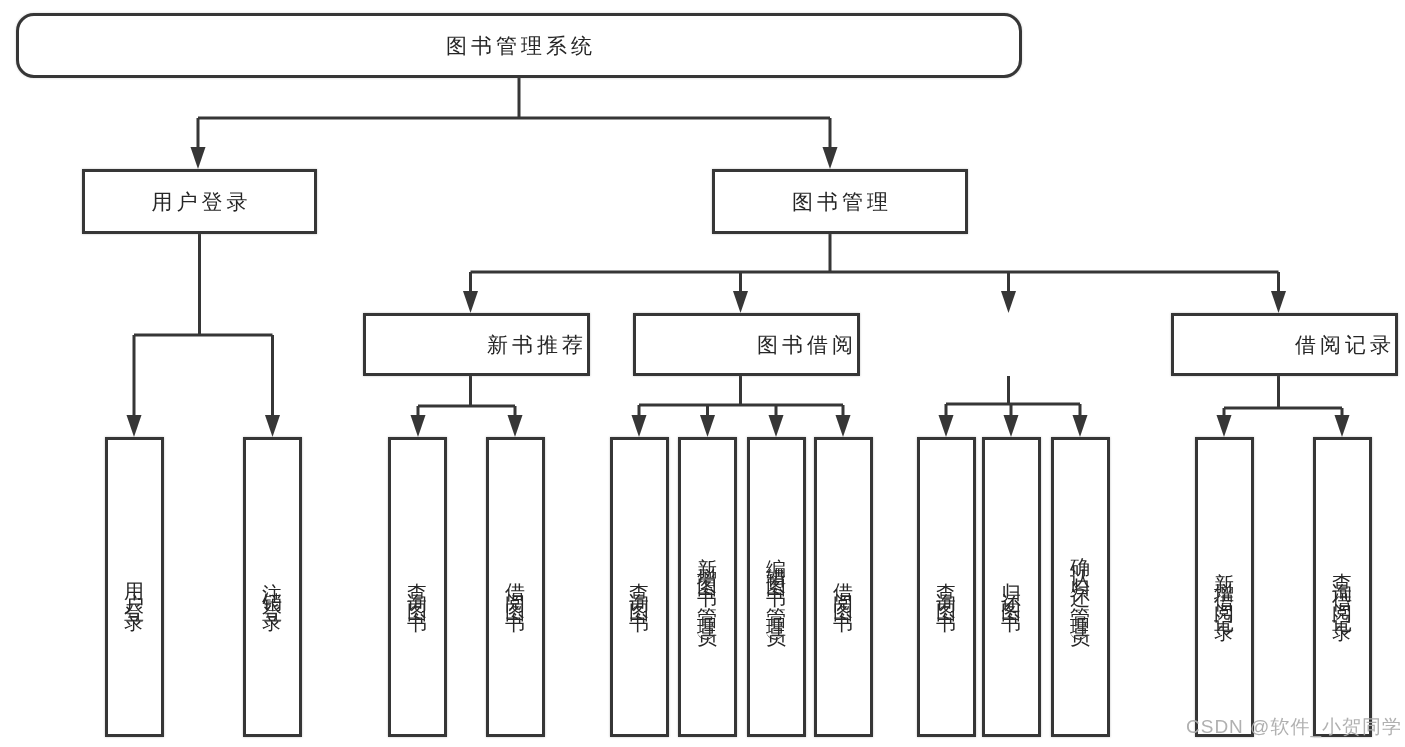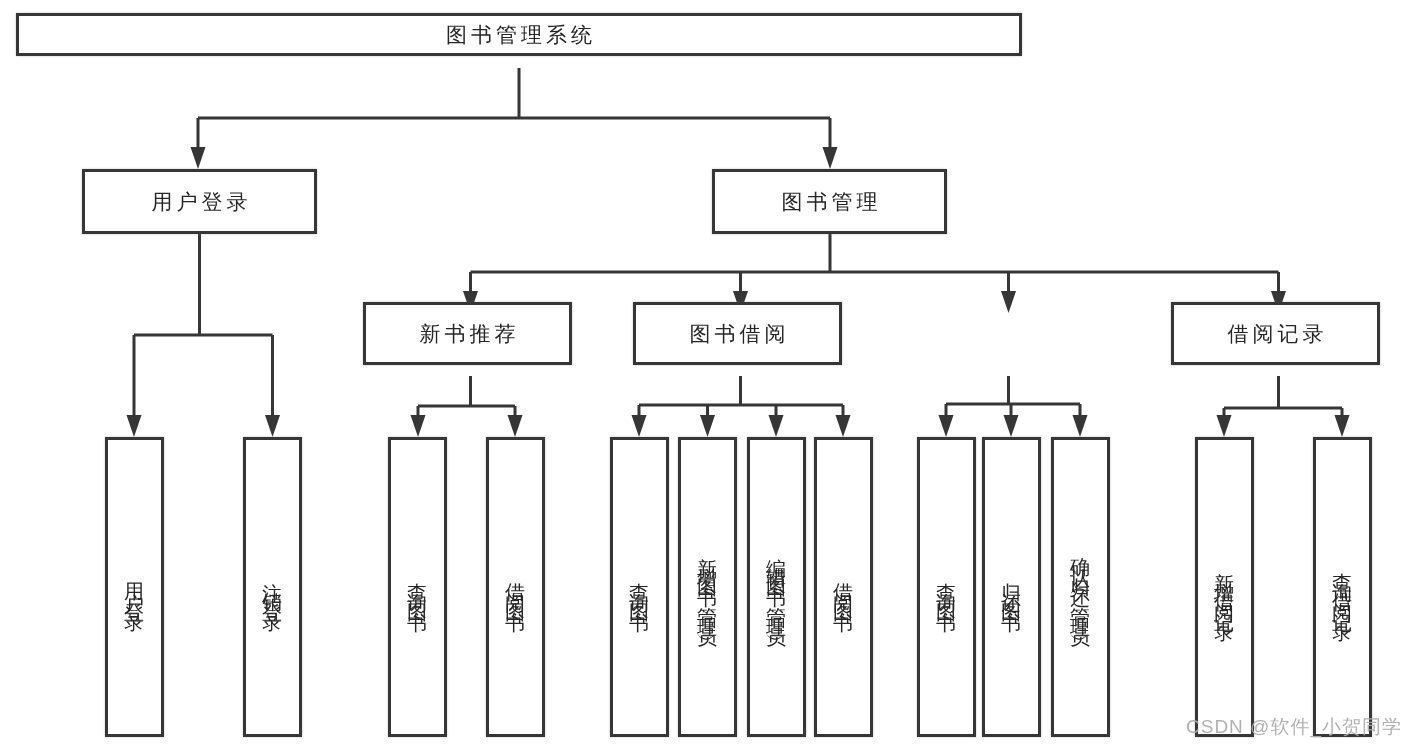--- a/index.html
+++ b/index.html
@@ -34,24 +34,24 @@
     text-indent: 4px;
   }
   .v-node span {
     writing-mode: vertical-rl;
     text-orientation: mixed;
     font-size: 20px;
     letter-spacing: 10px;
     line-height: 1;
     white-space: nowrap;
   }
-  .root  { left: 16px;  top: 13px;  width: 1006px; height: 43px; }
+  .root  { left: 16px;  top: 13px;  width: 1006px; height: 65px; border-radius: 18px; }
   .lvl2a { left: 82px;  top: 169px; width: 235px;  height: 65px; }
-  .lvl2b { left: 712px; top: 169px; width: 235px;  height: 65px; }
-  .lvl3  { top: 302px; width: 209px; height: 63px; }
+  .lvl2b { left: 712px; top: 169px; width: 256px;  height: 65px; }
+  .lvl3  { top: 313px; width: 227px; height: 63px; justify-content: flex-end; }
   .l3a { left: 363px; }  .l3b { left: 633px; }  .l3c { left: 901px; }  .l3d { left: 1171px; }
   .leaf { top: 437px; width: 59px; height: 300px; }
   .lfA1 { left: 105px; }  .lfA2 { left: 243px; }
   .lfB1 { left: 388px; }  .lfB2 { left: 486px; }
   .lfC1 { left: 610px; }  .lfC2 { left: 678px; }  .lfC3 { left: 747px; }  .lfC4 { left: 814px; }
   .lfD1 { left: 917px; }  .lfD2 { left: 982px; }  .lfD3 { left: 1051px; }
   .lfE1 { left: 1195px; } .lfE2 { left: 1313px; }
   #watermark {
     position: absolute;
     left: 1186px;

